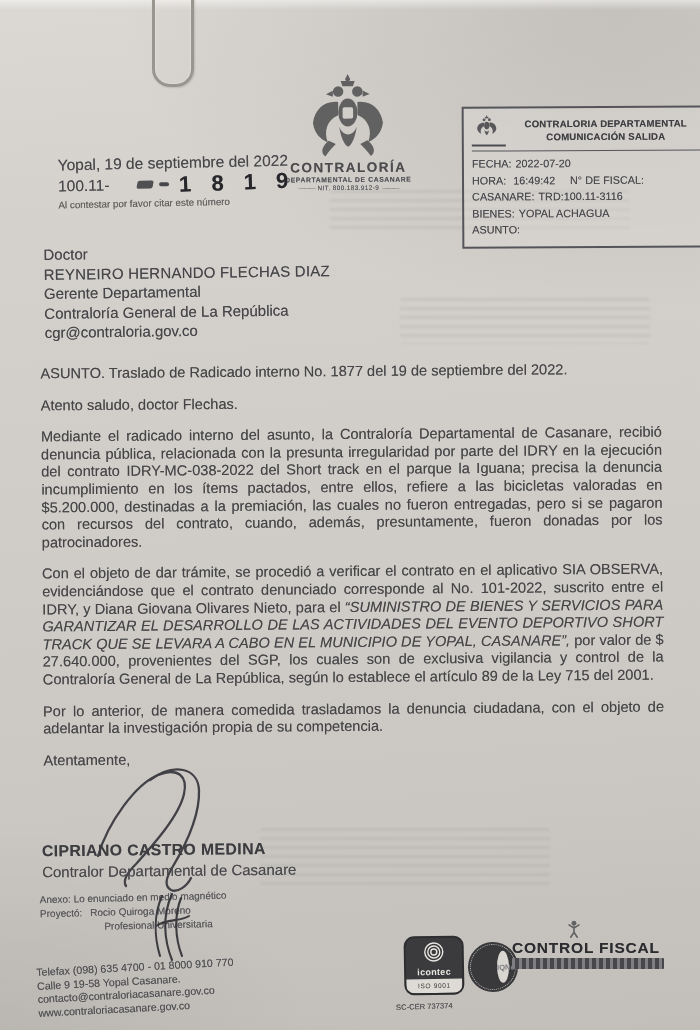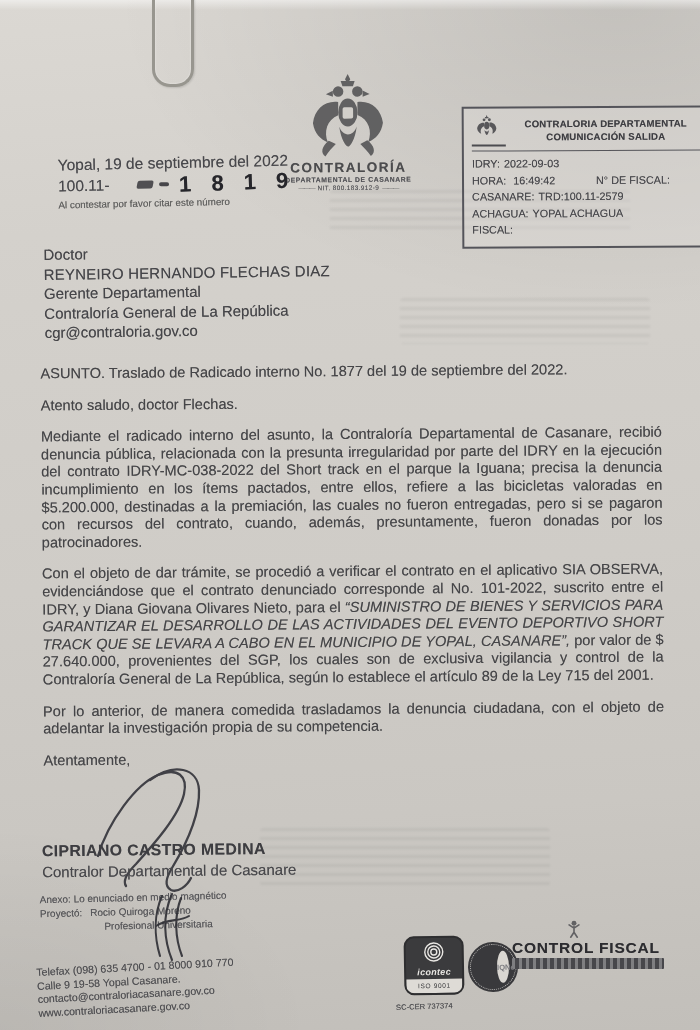--- a/index.html
+++ b/index.html
@@ -27,21 +27,21 @@
   .stamp-box{position:absolute;left:462px;top:106px;width:232px;border:2px solid #54545a;
     padding:5px 8px 8px;background:rgba(226,224,220,.35);transform:rotate(-.3deg);}
   .stamp-head{display:flex;align-items:center;gap:6px;border-bottom:1.5px solid #55555a;padding-bottom:4px;}
   .stamp-crest{width:30px;text-align:center;}
   .stamp-crest svg{opacity:.85;}
   .stamp-crest-caption{height:2px;width:34px;background:#4c4c50;margin:1px auto 0;}
   .stamp-titles{flex:1;text-align:center;}
   .stamp-title{font-size:9.6px;font-weight:bold;color:#3d3d42;letter-spacing:.2px;line-height:13px;}
   .stamp-fields{margin-top:4px;font-size:10.8px;color:#46464b;line-height:16.5px;font-weight:500;}
   .stamp-row{display:flex;}
-  .stamp-cell-hora{width:124px;}
+  .stamp-cell-hora{width:98px;}
   .stamp-fields .lab{margin-right:4px;}
   
   .dateline{position:absolute;left:58px;top:154px;transform:rotate(-1.2deg);font-size:15.5px;color:#48484c;}
   .file-row{display:flex;align-items:center;height:24px;}
   .stamp-smudge1{display:inline-block;width:16px;height:8px;background:#2e2e33;border-radius:2px;
     margin:0 6px 0 28px;opacity:.8;transform:skewX(-12deg);}
   .stamp-smudge2{display:inline-block;width:10px;height:3.5px;background:#2e2e33;border-radius:2px;
     margin-right:10px;opacity:.85;}
   .stamped-number{font-size:22px;font-weight:bold;letter-spacing:7px;color:#26262b;transform:rotate(-.8deg);}
   .cite-note{font-size:9.8px;color:#60605f;margin-top:1px;}
@@ -65,21 +65,21 @@
   .annex .row{display:flex;gap:8px;}
   .annex .role{margin-left:64px;}
   .initials{position:absolute;left:148px;top:892px;opacity:.9;}
   .initials path{stroke:#2e2e34;stroke-width:2.1;fill:none;stroke-linecap:round;}
   
   .footer-text{position:absolute;left:36px;top:966px;font-size:10.6px;line-height:13.5px;color:#4e4e52;
     transform:rotate(-3deg);transform-origin:left top;}
   
   .icontec{position:absolute;left:404px;top:936px;width:56px;border:2px solid #2e2e30;border-radius:10px;
     overflow:hidden;background:#3b3b3d;transform:rotate(-1deg);}
-  .ic-top{padding-top:4px;text-align:center;font-style:italic;}
+  .ic-top{padding-top:4px;text-align:center;}
   .ic-name{color:#e9e7e3;font-size:9px;font-weight:bold;text-align:center;letter-spacing:.3px;padding:1px 0 2px;}
   .ic-bot{background:#dedbd6;color:#3a3a3c;font-size:6.6px;text-align:center;padding:3px 0 4px;letter-spacing:.6px;}
   .cert-no{position:absolute;left:396px;top:1002px;font-size:7.6px;color:#4c4c50;transform:rotate(-2deg);}
   .iqnet{position:absolute;left:468px;top:942px;width:50px;height:50px;border-radius:50%;background:#39393c;transform:rotate(-1deg);}
   .iqnet:before{content:"";position:absolute;inset:2px;border:1px dotted rgba(230,228,224,.75);border-radius:50%;}
   .iqnet-inner{position:absolute;inset:9px;background:#d9d6d1;border-radius:50%;display:flex;align-items:center;justify-content:flex-start;margin-left:20px;}
   .iqnet-inner span{font-size:7.6px;font-weight:bold;color:#7c7c80;}
   .control-fiscal{position:absolute;left:512px;top:920px;width:172px;text-align:left;}
   .cf-person{display:block;margin:0 0 1px 52px;opacity:.8;}
   .cf-person *{stroke:#4a4a4e;stroke-width:2;fill:none;stroke-linecap:round;}
@@ -143,40 +143,40 @@
         </svg>
         <div class="stamp-crest-caption"></div>
       </div>
       <div class="stamp-titles">
         <div class="stamp-title txt">CONTRALORIA DEPARTAMENTAL</div>
         <div class="stamp-title txt">COMUNICACIÓN SALIDA</div>
       </div>
     </div>
     <div class="stamp-fields txt">
       <div class="stamp-row">
-        <span class="lab">IDRY:</span>
-        <span>2022-09-03</span>
+        <span class="lab">FECHA:</span>
+        <span>2022-07-20</span>
       </div>
       <div class="stamp-row">
         <span class="stamp-cell-hora">
           <span class="lab">HORA:</span>
           <span>16:49:42</span>
         </span>
         <span class="lab">N° DE FISCAL:</span>
       </div>
       <div class="stamp-row">
         <span class="lab">CASANARE:</span>
-        <span>TRD:100.11-2579</span>
-      </div>
-      <div class="stamp-row">
-        <span class="lab">ACHAGUA:</span>
+        <span>TRD:100.11-3116</span>
+      </div>
+      <div class="stamp-row">
+        <span class="lab">BIENES:</span>
         <span>YOPAL ACHAGUA</span>
       </div>
       <div class="stamp-row">
-        <span class="lab">FISCAL:</span>
+        <span class="lab">ASUNTO:</span>
       </div>
     </div>
   </div>
 
   <div class="dateline txt">
     <div>Yopal, 19 de septiembre del 2022</div>
     <div class="file-row">
       <span>100.11-</span>
       <span class="stamp-smudge1"></span>
       <span class="stamp-smudge2"></span>

